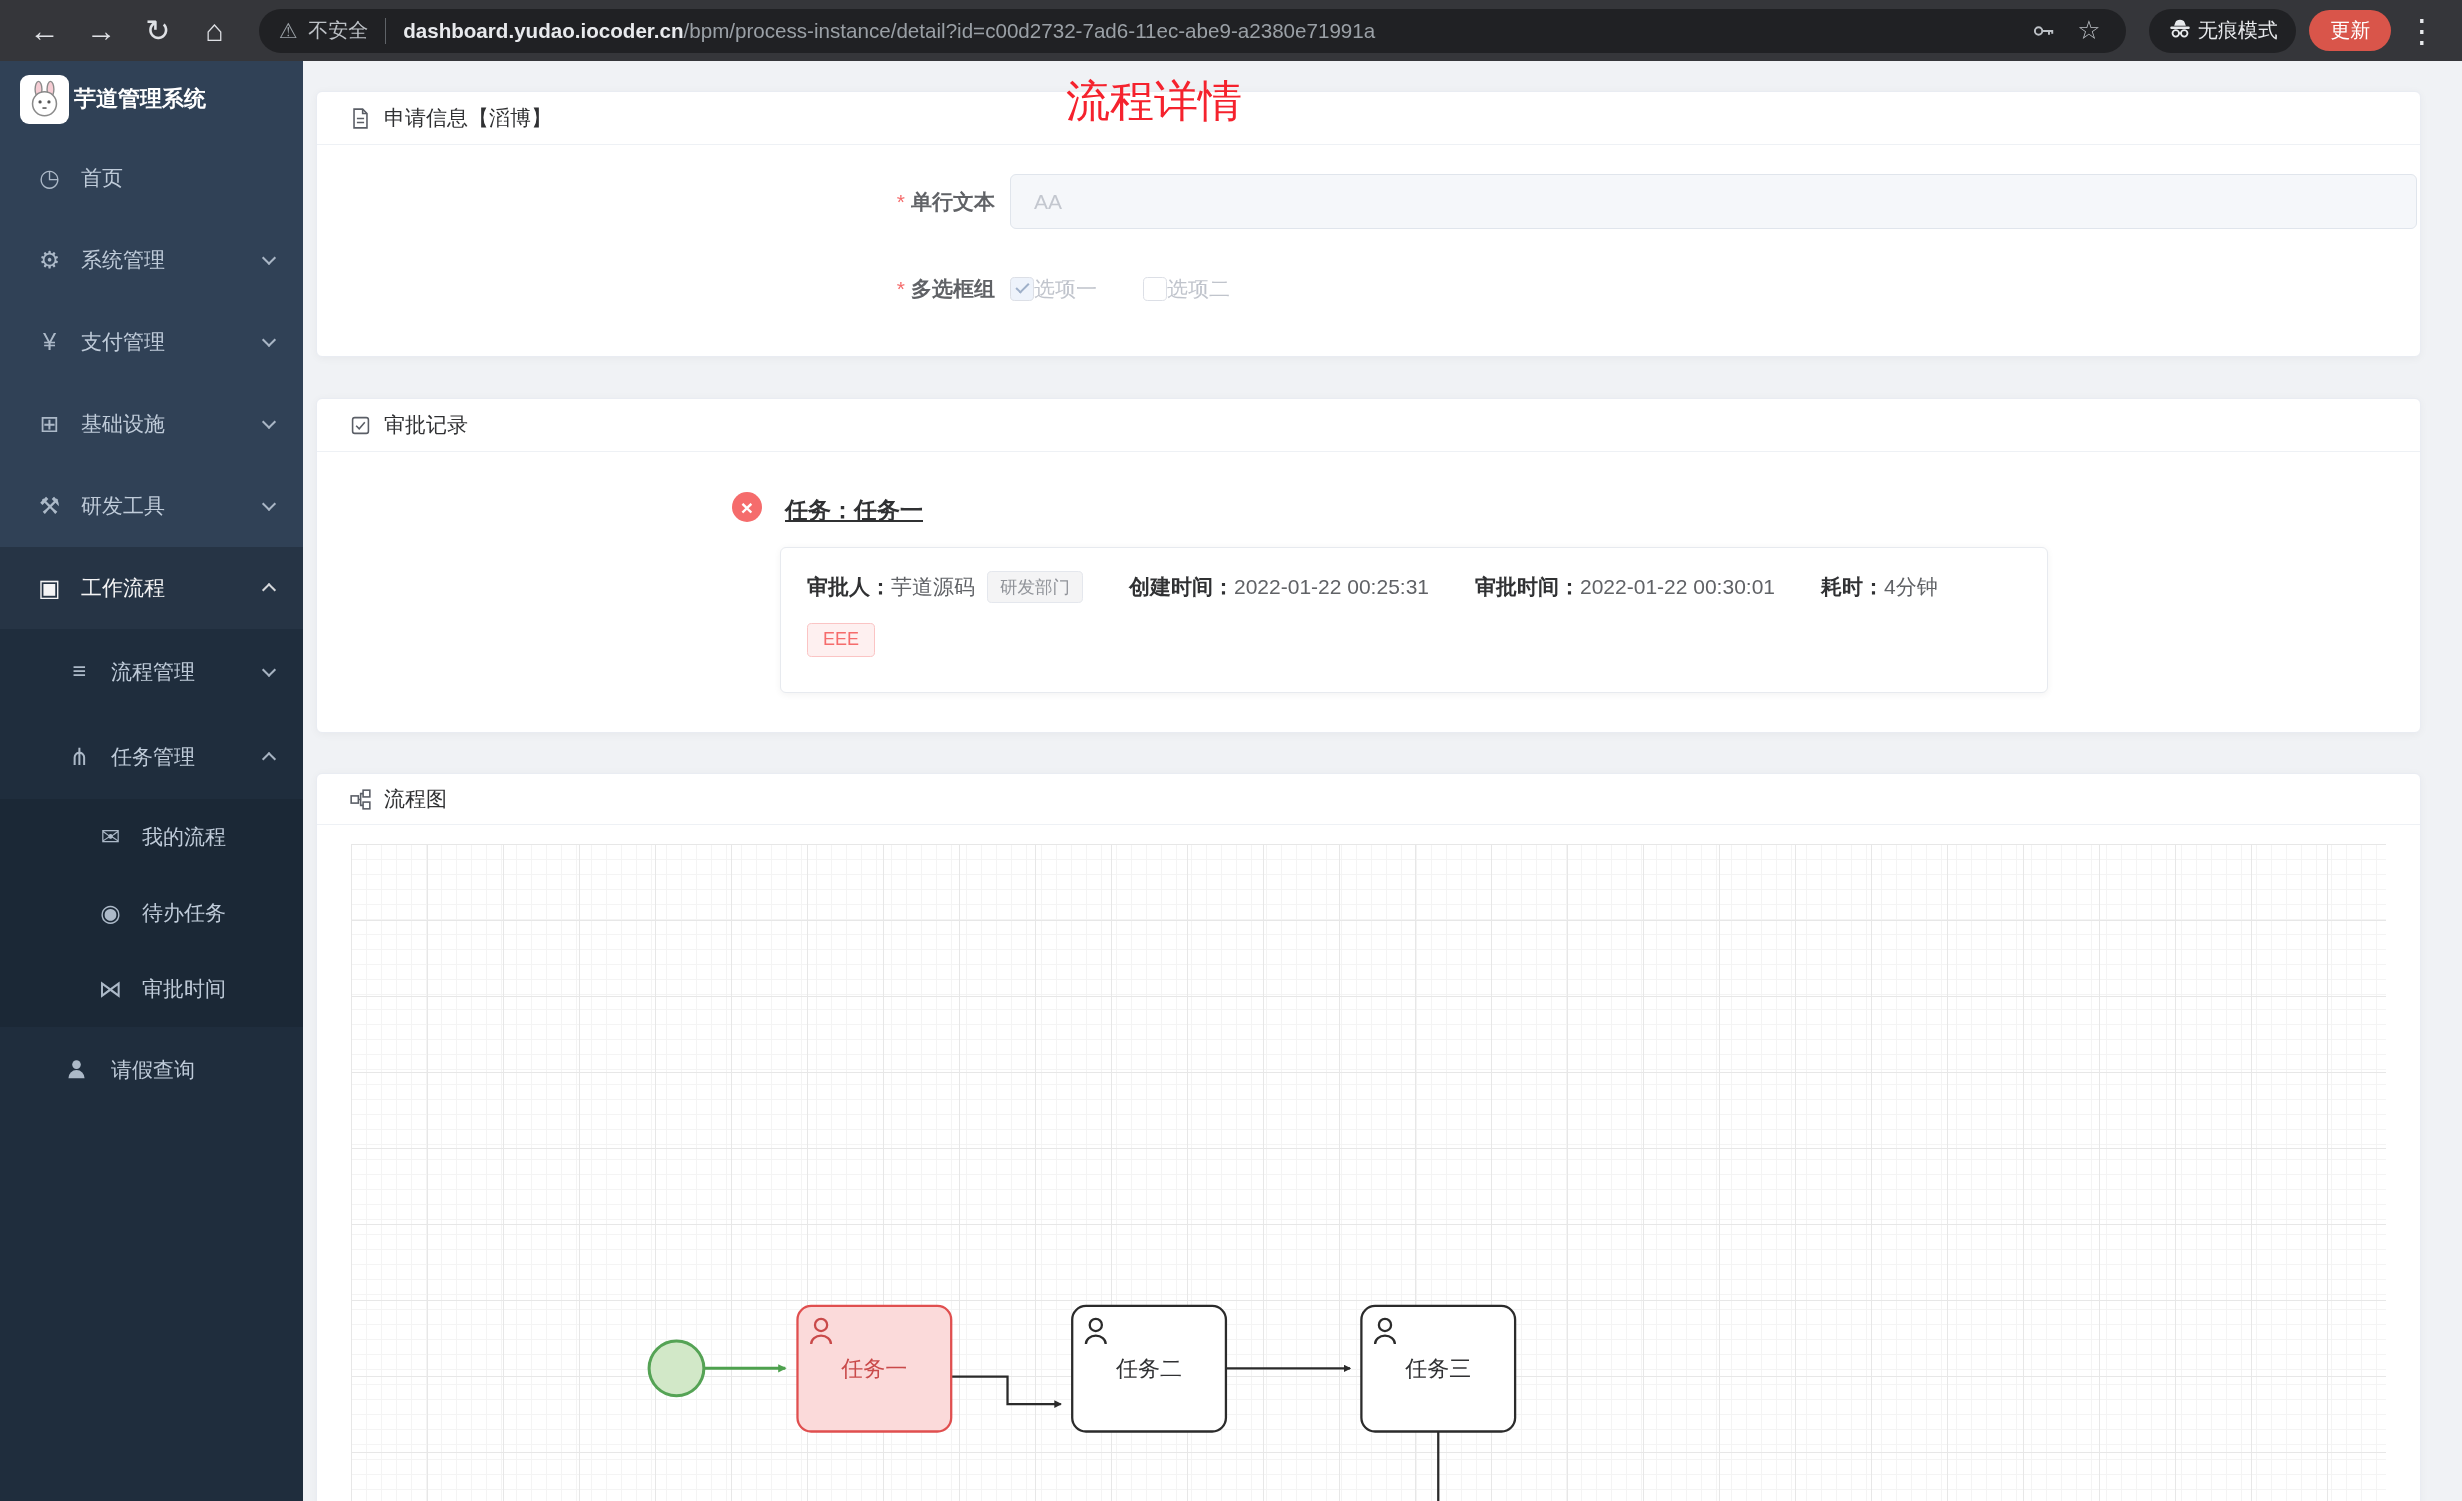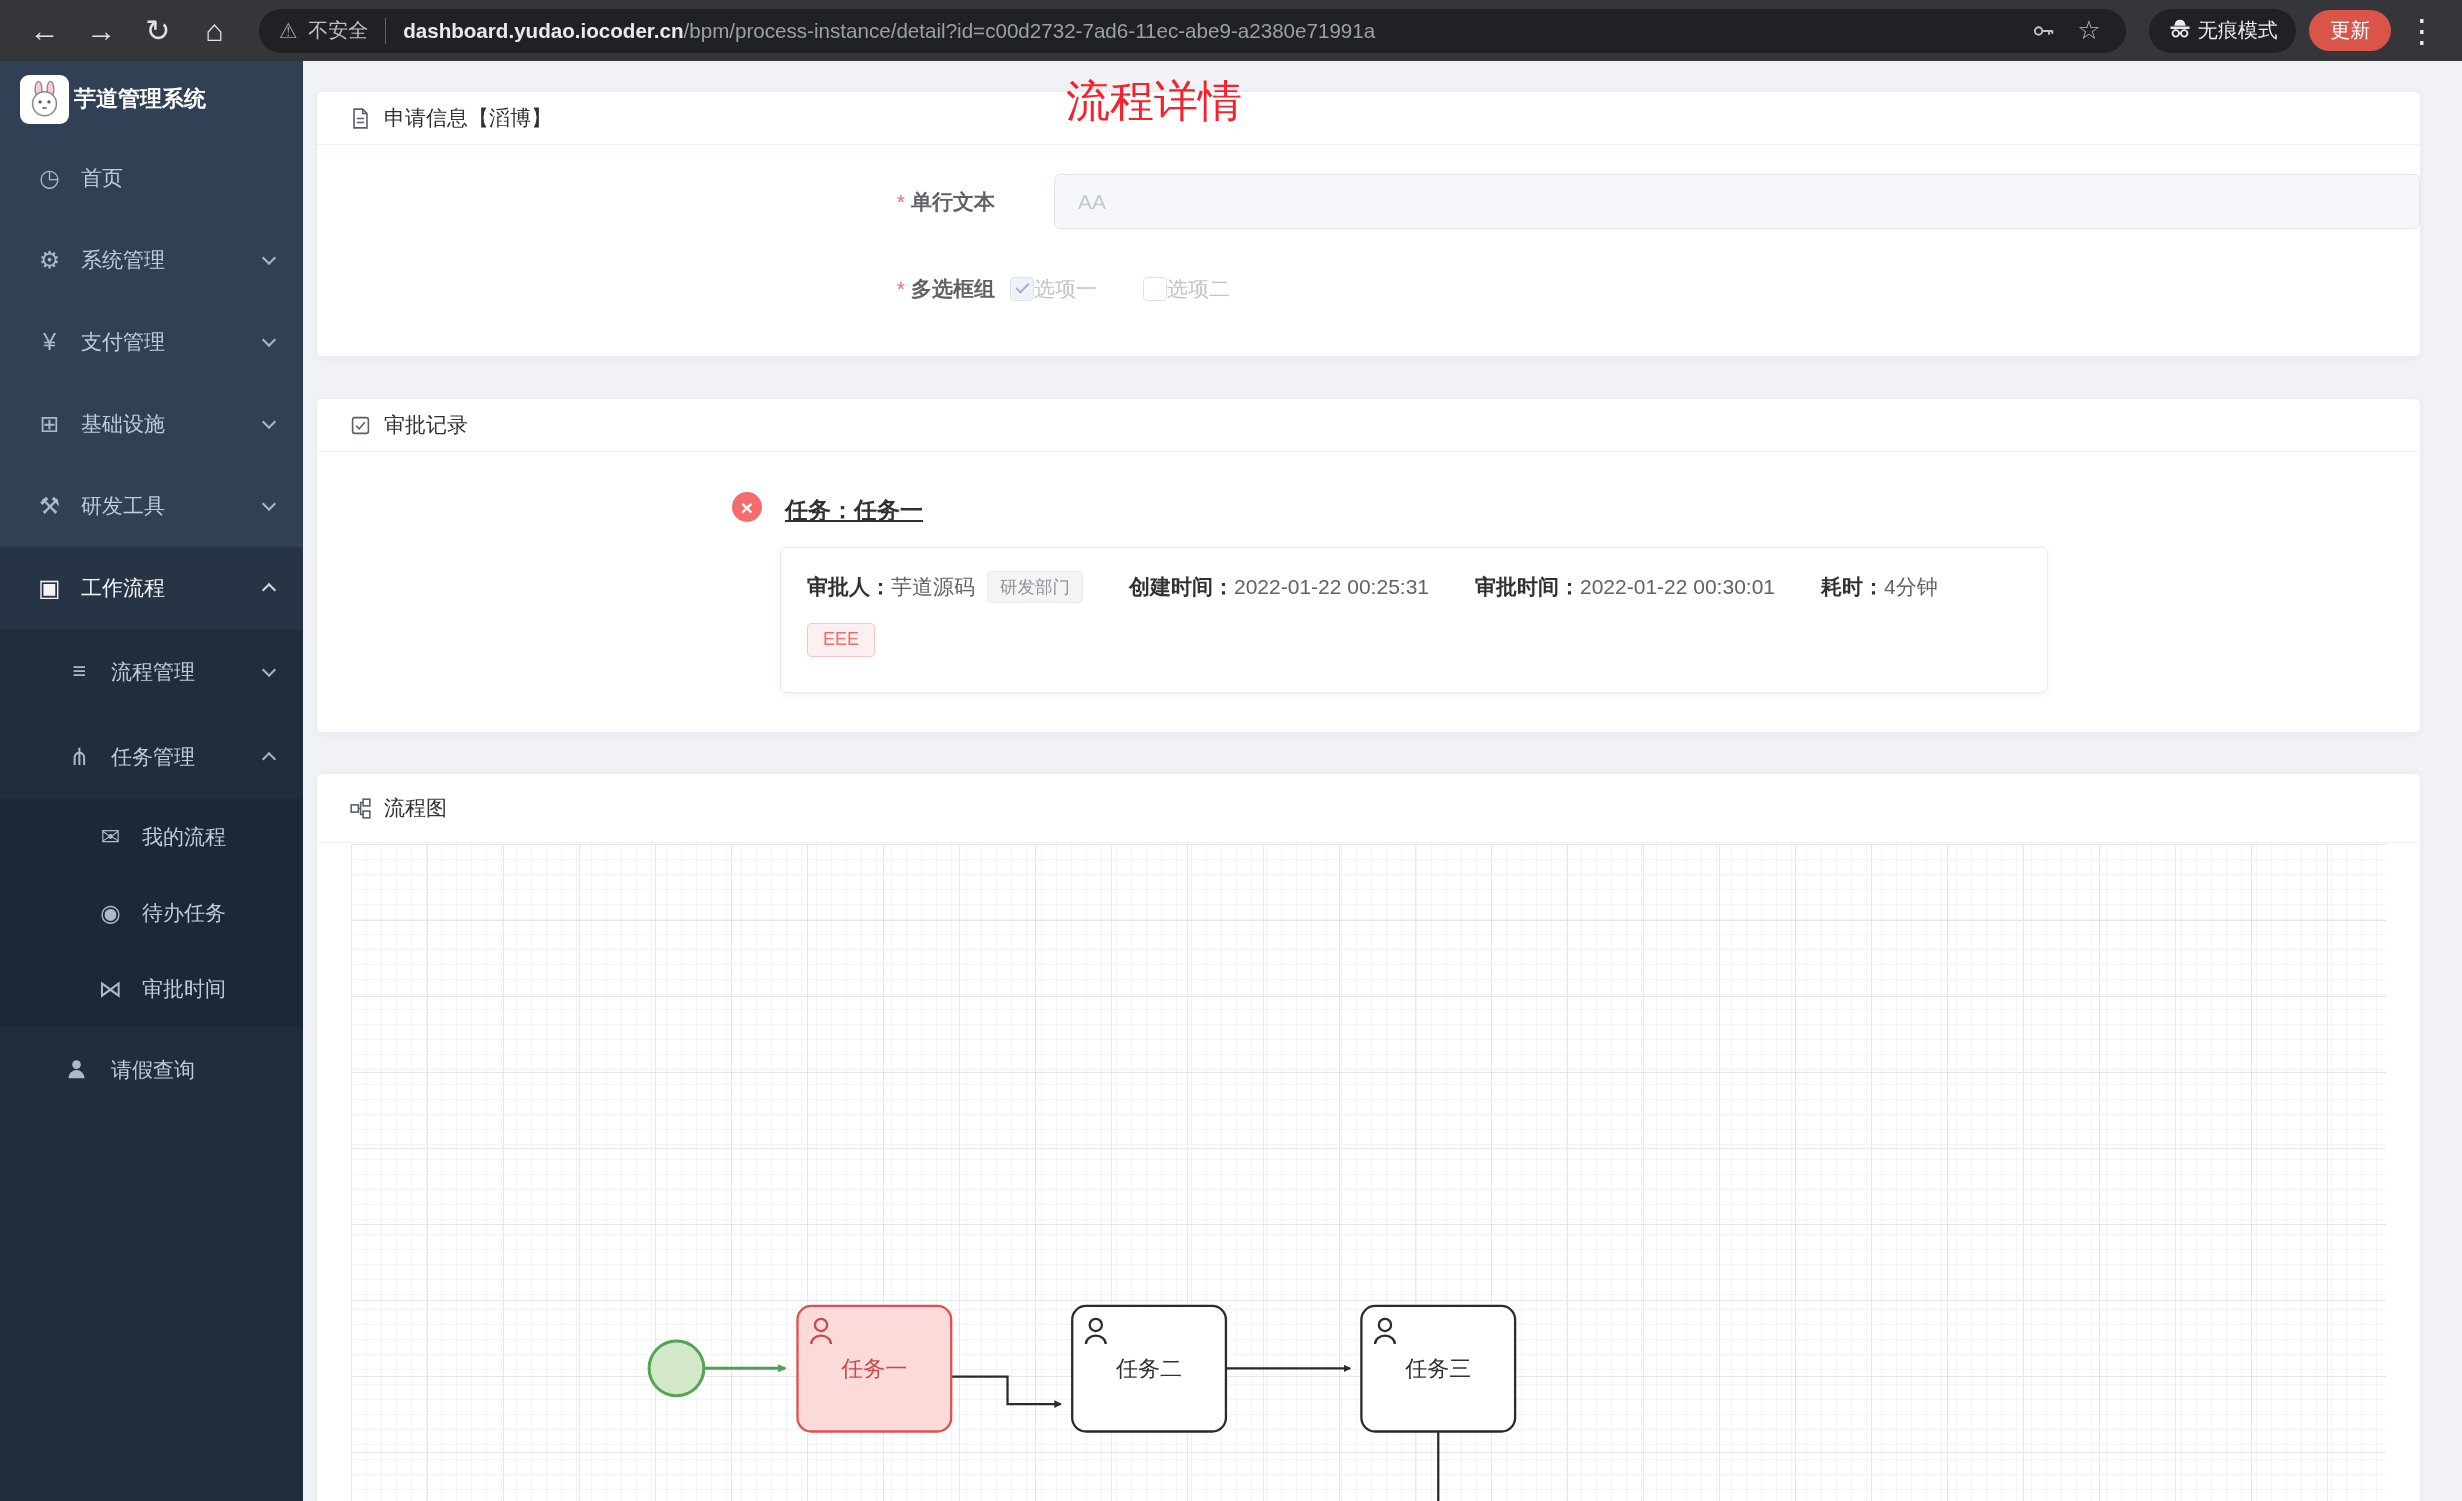--- a/index.html
+++ b/index.html
@@ -57,21 +57,21 @@
                 font-size:44px; font-weight:500; z-index:6; white-space:nowrap; }
   .card { position:absolute; left:13px; width:2105px; background:#fff; border:1.5px solid #e9ecf2;
           border-radius:6px; box-shadow:0 1.5px 9px rgba(0,0,0,.04); }
   .card-hd { height:53px; display:flex; align-items:center; gap:12px; padding:0 32px;
              border-bottom:1.5px solid #eef1f5; font-size:21px; color:#303133; }
   .hd-ico svg { display:block; }
 
   
   .card-apply { top:30px; height:266px; }
   .f-row { display:flex; align-items:center; }
-  .f-row1 { margin-top:29px;gap:44px; }
+  .f-row1 { margin-top:29px; }
   .f-row2 { margin-top:32px; height:56px; }
   .f-label { width:693px; padding-right:15px; text-align:right; font-size:21px; color:#606266;
              font-weight:600; flex:none; }
   .req { color:#f56c6c; margin-right:6px; font-weight:400; }
   .f-input { width:1407px; height:55px; background:#f5f7fa; border:1.5px solid #e0e5ec; border-radius:6px;
              display:flex; align-items:center; padding:0 23px; color:#c3c7cf; font-size:21px; cursor:not-allowed; }
   .cb-opt { display:flex; align-items:center; margin-right:46px; cursor:not-allowed; }
   .cb { width:24px; height:24px; border:1.5px solid #dcdfe6; border-radius:4.6px; background:#fff; flex:none; }
   .cb.checked { background:#eef3fb; }
   .cb-mark { display:block; width:6.9px; height:13px; border-right:2.3px solid #9fb0c9;
@@ -92,21 +92,21 @@
   .ap-val { color:#606266; }
   .ap-gap { margin-left:46px; }
   .dept-tag { margin-left:12px; border:1.5px solid #e4e7ed; background:#f4f4f5; color:#909399;
               font-size:17.5px; padding:3px 12px; border-radius:4.6px; white-space:nowrap; }
   .ap-row2 { margin-top:20px; }
   .comment-tag { display:inline-block; background:#fef0f0; border:1.5px solid #fbc4c4; color:#f56c6c;
                  font-size:18px; padding:5.3px 15px; border-radius:4.6px; }
 
   
   .card-diagram { top:712px; height:822px; }
-  .card-diagram .card-hd { height:69px; }
+  .card-diagram .card-hd { height:51px; }
   .flow-canvas { position:absolute; left:34px; right:34px; top:70px; bottom:0; background-color:#fff;
     background-image:
       linear-gradient(to right, #e7e7e7 0.8px, transparent 0.8px),
       linear-gradient(to bottom, #e7e7e7 0.8px, transparent 0.8px),
       linear-gradient(to right, #f4f4f4 0.8px, transparent 0.8px),
       linear-gradient(to bottom, #f4f4f4 0.8px, transparent 0.8px);
     background-size:76px 76px, 76px 76px, 15px 15px, 15px 15px; overflow:hidden; }
   .flow-svg { position:absolute; left:0; top:0; }
   .flow-svg text { font-family:"Liberation Sans","DejaVu Sans",sans-serif; }
 </style>

